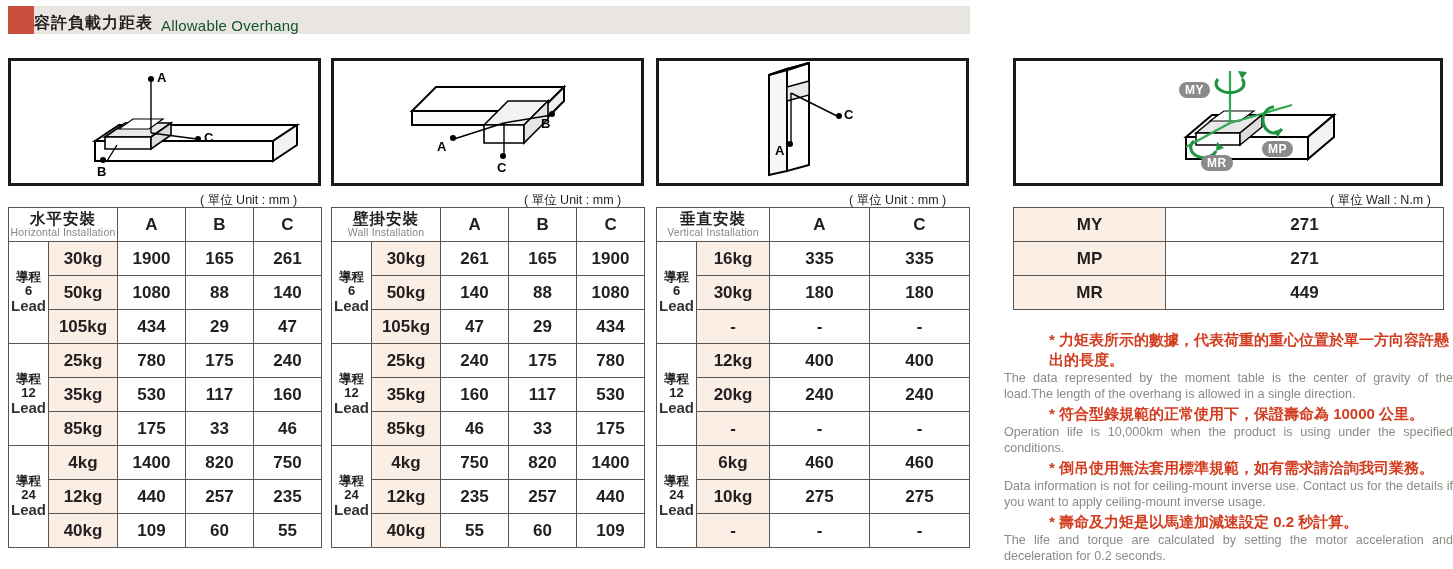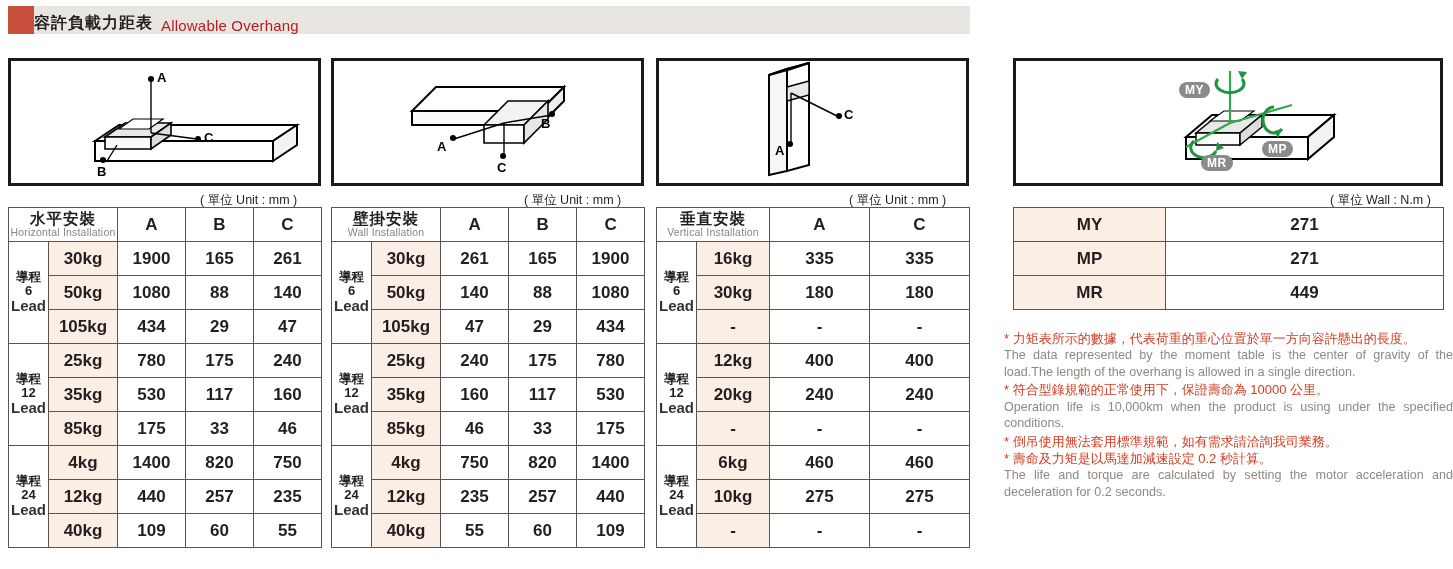--- a/index.html
+++ b/index.html
@@ -39,21 +39,21 @@
     gap: 8px;
   }
   .hdr-cn {
     font-size: 16px;
     font-weight: bold;
     letter-spacing: 1px;
     color: #231f20;
   }
   .hdr-en {
     font-size: 15px;
-    color: #b91c1c;
+    color: #14532d;
     letter-spacing: 0.2px;
   }
   #header-left { left: 8px; top: 6px; width: 962px; }
   #header-right { left: 1000px; top: 6px; width: 445px; }
 
   
   .diagram {
     position: absolute;
     border: 3px solid #1a1a1a;
     background: #ffffff;
@@ -154,24 +154,25 @@
 
   
   #notes {
     position: absolute;
     left: 1004px;
     top: 330px;
     width: 449px;
   }
   .note-cn {
     color: #d23c1f;
-    font-size: 13px;
-    font-weight: normal;
+    font-size: 15px;
+    font-weight: bold;
     line-height: 1.32;
     letter-spacing: 0px;
+    margin-left: 45px;
   }
   .note-en {
     color: #8d8a86;
     font-size: 12.6px;
     line-height: 1.32;
     margin-bottom: 1px;
     text-align: justify;
   }
 
   
@@ -588,17 +589,18 @@
     </tr>
   </tbody>
     </table>
 
   <div id="notes">
     <div class="note-cn">* 力矩表所示的數據，代表荷重的重心位置於單一方向容許懸出的長度。</div>
     <div class="note-en">The data represented by the moment table is the center of gravity of the load.The length of the overhang is allowed in a single direction.</div>
     <div class="note-cn">* 符合型錄規範的正常使用下，保證壽命為 10000 公里。</div>
     <div class="note-en">Operation life is 10,000km when the product is using under the specified conditions.</div>
     <div class="note-cn">* 倒吊使用無法套用標準規範，如有需求請洽詢我司業務。</div>
+    <div class="note-en">Data information is not for ceiling-mount inverse use. Contact us for the details if you want to apply ceiling-mount inverse usage.</div>
     <div class="note-cn">* 壽命及力矩是以馬達加減速設定 0.2 秒計算。</div>
     <div class="note-en">The life and torque are calculated by setting the motor acceleration and deceleration for 0.2 seconds.</div>
   </div>
 
 </div>
 
 </body></html>

